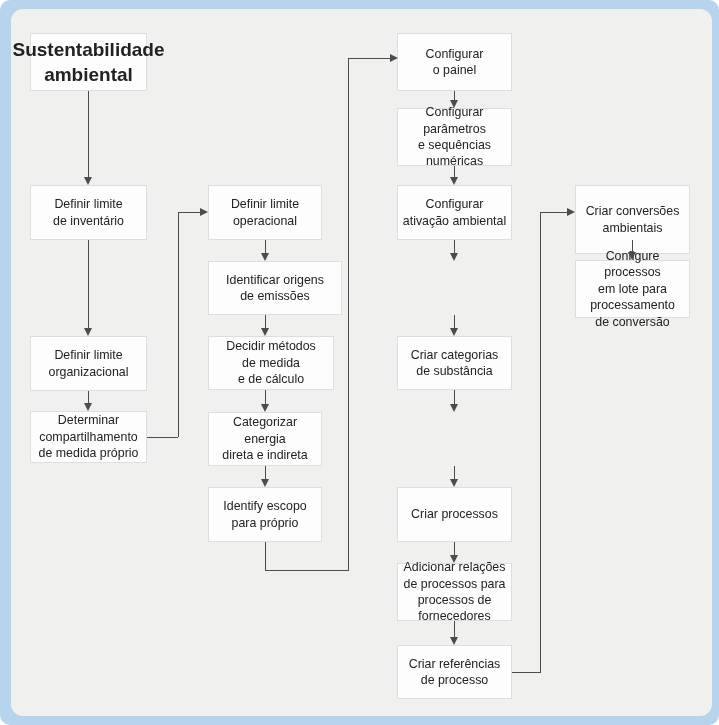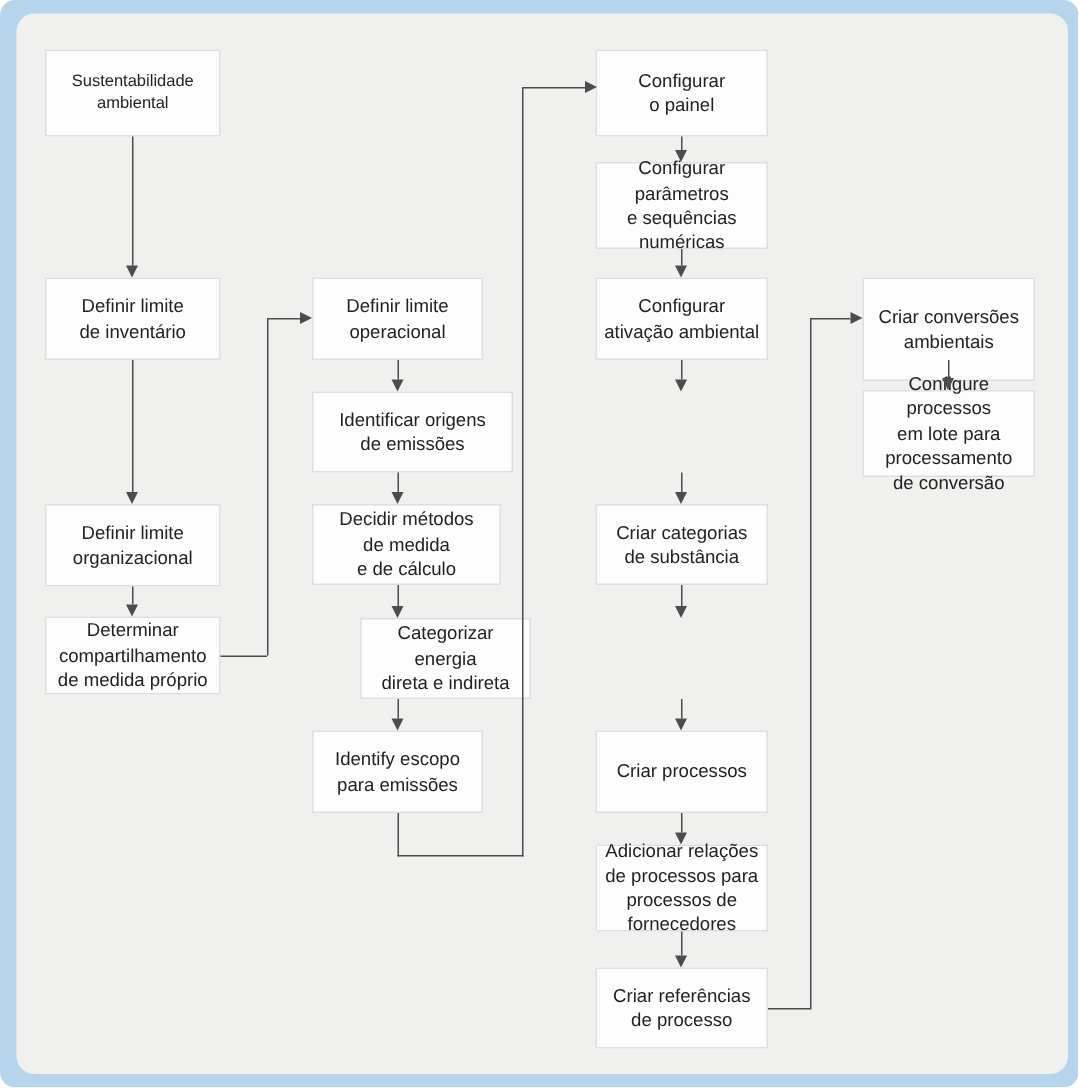--- a/index.html
+++ b/index.html
@@ -44,21 +44,22 @@
     align-items: center;
     justify-content: center;
     text-align: center;
     color: #222222;
     font-size: 12.4px;
     line-height: 1.32;
     padding: 2px 4px;
     white-space: pre-line;
   }
   .node.title-node {
-    font-size: 11px;
+    font-size: 19px;
+    font-weight: bold;
   }
   .conn {
     position: absolute;
     background: #4c4c4c;
   }
   .conn.h { height: 1px; }
   .conn.v { width: 1px; }
   .arrow-down {
     position: absolute;
     width: 0; height: 0;
@@ -97,25 +98,25 @@
   <div class="node" style="left:208px; top:185px; width:114px; height:55px;">Definir limite
 operacional</div>
 
   <div class="node" style="left:208px; top:261px; width:134px; height:54px;">Identificar origens
 de emissões</div>
 
   <div class="node" style="left:208px; top:336px; width:126px; height:54px;">Decidir métodos
 de medida
 e de cálculo</div>
 
-  <div class="node" style="left:208px; top:412px; width:114px; height:54px;margin-left:32px;">Categorizar energia
+  <div class="node" style="left:208px; top:412px; width:114px; height:54px;">Categorizar energia
 direta e indireta</div>
 
   <div class="node" style="left:208px; top:487px; width:114px; height:55px;">Identify escopo
-para emissões</div>
+para próprio</div>
 
   <div class="node" style="left:397px; top:33px; width:115px; height:58px;">Configurar
 o painel</div>
 
   <div class="node" style="left:397px; top:108px; width:115px; height:58px;">Configurar
 parâmetros
 e sequências
 numéricas</div>
 
   <div class="node" style="left:397px; top:185px; width:115px; height:55px;">Configurar

